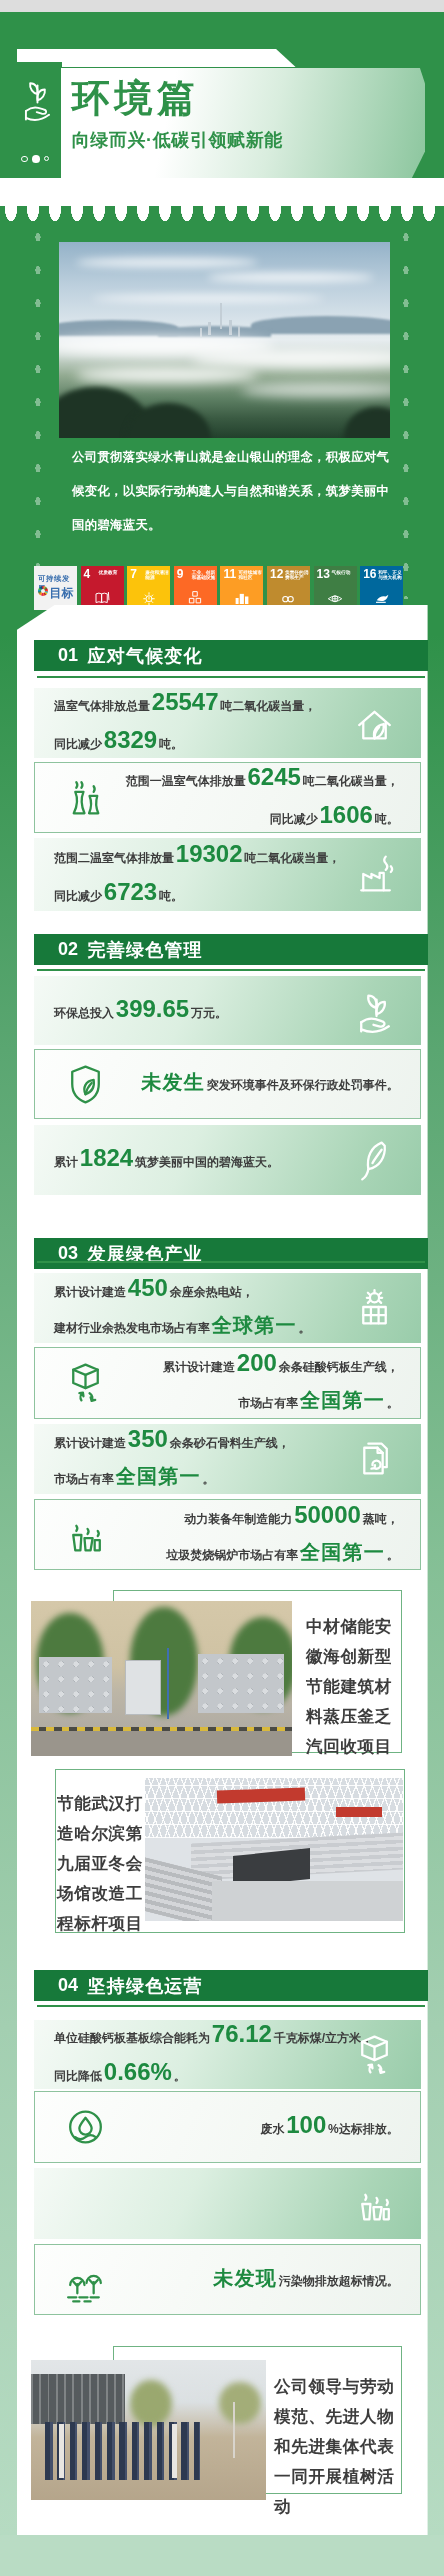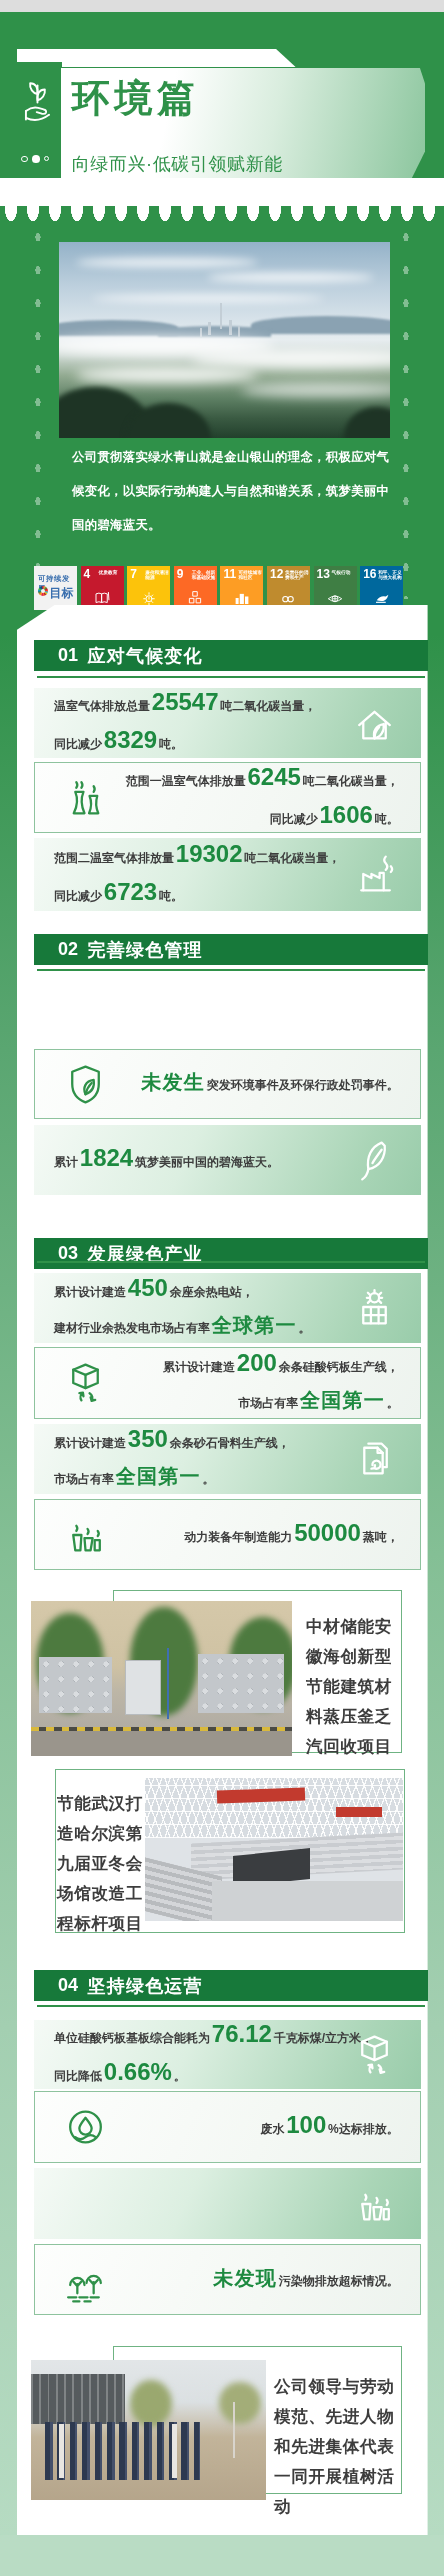--- a/index.html
+++ b/index.html
@@ -14,21 +14,21 @@
   .iconbox{left:12px;top:50px;width:50px;height:109px;background:#2f9149;}
   .hand-plant{left:19px;top:62px;width:37px;height:55px;color:#fff;}
   .dots{left:21.3px;top:142px;width:33px;height:9.5px;display:flex;align-items:center;gap:4.1px;}
   .dot{width:6.5px;height:6.5px;border-radius:50%;border:1.5px solid #fff;box-sizing:border-box;}
   .dot.solid{background:#fff;border:none;width:7.7px;height:7.7px;}
   .dot.small{width:5.3px;height:5.3px;}
   .titlepanel{left:61px;top:56px;width:364px;height:110px;
     background:linear-gradient(102deg,#ffffff 0%,#ffffff 30%,#d9edde 58%,#8cc69e 100%);
     clip-path:polygon(0 0,98.6% 0,100% 14%,100% 76%,96.4% 100%,0 100%);}
   .maintitle{position:absolute;left:10.7px;top:4.7px;font-size:38px;font-weight:800;color:#2f9149;letter-spacing:4.7px;}
-  .subtitle{position:absolute;left:10.7px;top:84px;font-size:18px;font-weight:400;color:#2f9149;letter-spacing:0.6px;white-space:nowrap;}
+  .subtitle{position:absolute;left:10.7px;top:60px;font-size:18px;font-weight:700;color:#2f9149;letter-spacing:0.6px;white-space:nowrap;}
   .whiteband{left:0;top:166px;width:445px;height:28px;background:#fff;}
   .scallops{left:0;top:194px;width:445px;height:16px;
     background-image:radial-gradient(ellipse 6.5px 15.4px at 50% 0%,#fff 97%,rgba(255,255,255,0) 100%);
     background-size:22px 16px;background-repeat:repeat-x;}
 
   
   .dotstrip{top:218px;width:8.3px;height:369px;
     background-image:radial-gradient(ellipse 2.7px 4.4px at 4.1px 7.1px,rgba(255,255,255,.40) 98%,transparent 100%);
     background-size:8.3px 33px;background-repeat:repeat-y;}
   .dotstrip.l{left:34px;} .dotstrip.r{left:402px;}
@@ -280,20 +280,35 @@
       </svg>
     </span>
   </div>
 
   <div class="abs secbar" style="top:922px">
     <span class="n">02</span>
       <span>完善绿色管理</span>
   </div>
   <div class="abs secline" style="top:957px"></div>
 
+  <div class="abs card greenc" style="top:964px;height:69px">
+    <div class="txt">
+      <div class="ln"><span>环保总投入</span><span class="num">399.65</span><span>万元。</span></div>
+    </div>
+    <span class="ico r">
+      <svg viewBox="0 0 96 96" fill="none" stroke="currentColor" stroke-width="4.5" stroke-linecap="round" stroke-linejoin="round">
+        <path d="M52 58 V26"></path>
+          <path d="M52 42 C42 40 34 30 36 18 C48 18 54 28 52 42 Z"></path>
+        <path d="M52 54 C62 52 70 42 68 30 C56 30 50 40 52 54 Z"></path>
+        <path d="M22 70 Q36 60 50 64 L62 68 Q69 70 67 75 Q65 80 57 78 L46 75"></path>
+          <path d="M22 70 V88"></path>
+          <path d="M22 84 Q50 96 76 78"></path>
+      </svg>
+    </span>
+  </div>
 
   <div class="abs card whitec" style="top:1037px;height:70px">
     <div class="txt right">
       <div class="ln"><span></span><span class="num zh">未发生</span><span>突发环境事件及环保行政处罚事件。</span></div>
     </div>
     <span class="ico l">
       <svg viewBox="0 0 96 96" fill="none" stroke="currentColor" stroke-width="4.5" stroke-linecap="round" stroke-linejoin="round">
         <path d="M48 14 L74 24 V48 C74 66 64 78 48 84 C32 78 22 66 22 48 V24 Z"></path>
         <path d="M48 68 C42 56 48 42 64 40 C66 54 60 64 48 68 Z"></path>
           <path d="M48 68 C50 60 54 52 60 46"></path>
@@ -362,20 +377,21 @@
           <path d="M28 26 H54 L64 36 V76 H28 Z"></path>
         <path d="M54 26 V36 H64"></path>
           <path d="M44 60 a8 8 0 1 1 4 6 M48 66 l-6 1 M48 66 l1 -6"></path>
       </svg>
     </span>
   </div>
 
   <div class="abs card whitec" style="top:1487px;height:71px">
     <div class="txt right">
       <div class="ln"><span>动力装备年制造能力</span><span class="num">50000</span><span>蒸吨，</span></div>
+      <div class="ln"><span>垃圾焚烧锅炉市场占有率</span><span class="num zh">全国第一</span><span>。</span></div>
     </div>
     <span class="ico l">
       <svg viewBox="0 0 96 96" fill="none" stroke="currentColor" stroke-width="4.5" stroke-linecap="round" stroke-linejoin="round">
         <path d="M24 48 L28 78 H38 L40 48 Z"></path>
           <path d="M46 54 L48 78 H58 L62 54 Z"></path>
           <path d="M66 58 V78 H76 V58 Z"></path>
         <path d="M30 40 q4 -5 0 -10"></path>
           <path d="M52 46 q4 -5 0 -10"></path>
           <path d="M72 50 q4 -5 0 -10"></path>
       </svg>

